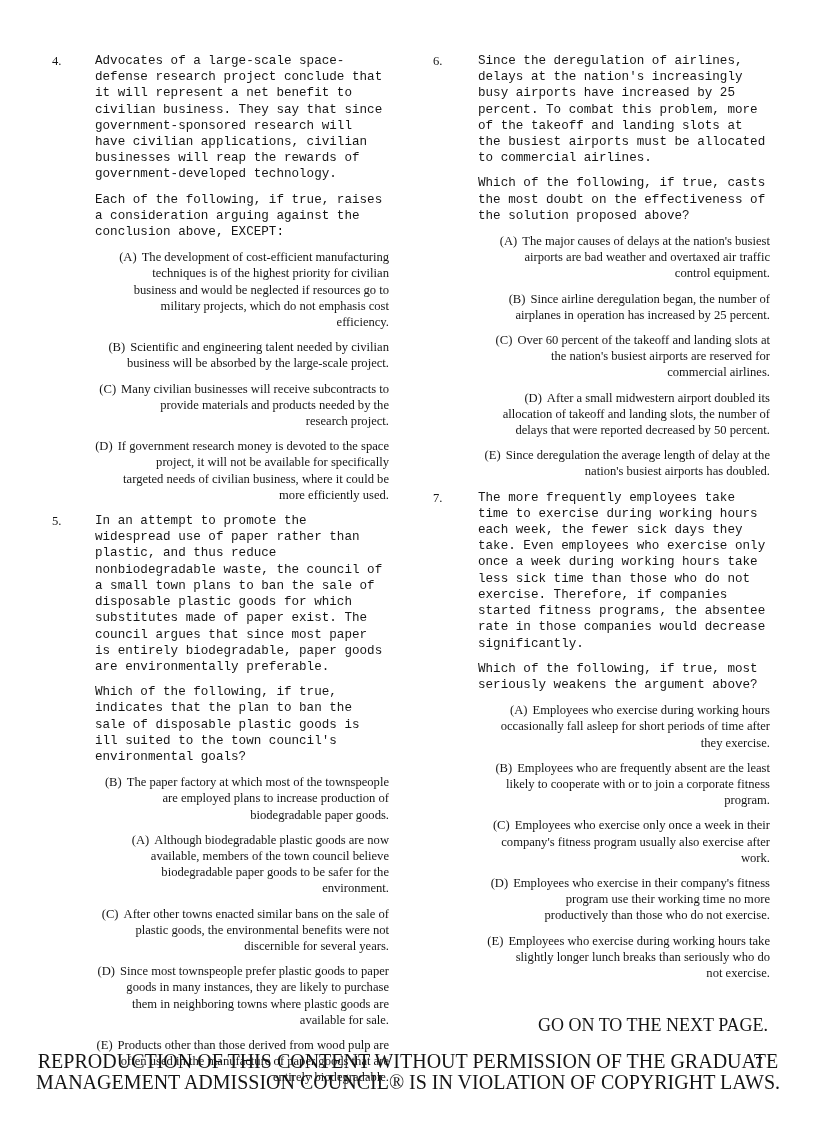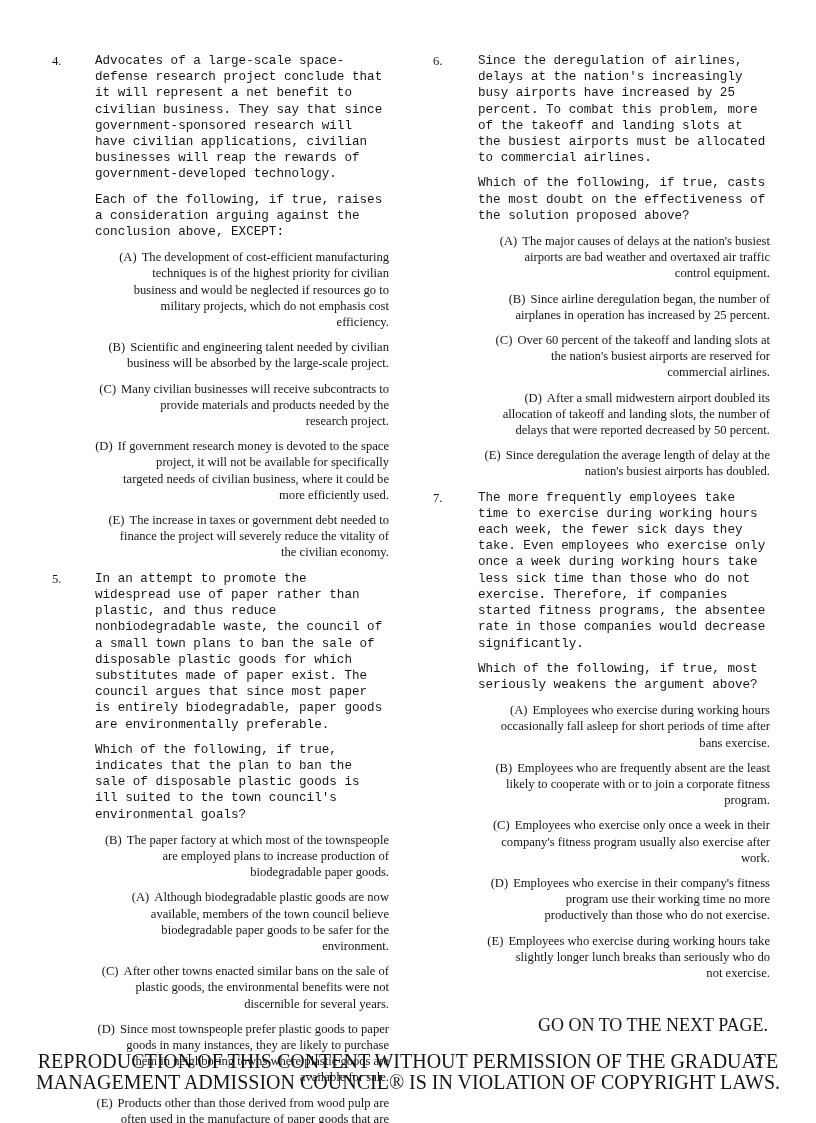--- a/index.html
+++ b/index.html
@@ -63,21 +63,20 @@
 
     <section class="question">
       <div class="q-number">4.</div>
       <div class="q-body">
         <p class="q-stem">Advocates of a large-scale space-defense research project conclude that it will represent a net benefit to civilian business. They say that since government-sponsored research will have civilian applications, civilian businesses will reap the rewards of government-developed technology.</p>
         <p class="q-prompt">Each of the following, if true, raises a consideration arguing against the conclusion above, EXCEPT:</p>
         <div class="option"><span class="opt-label">(A)</span><span class="opt-text">The development of cost-efficient manufacturing techniques is of the highest priority for civilian business and would be neglected if resources go to military projects, which do not emphasis cost efficiency.</span></div>
         <div class="option"><span class="opt-label">(B)</span><span class="opt-text">Scientific and engineering talent needed by civilian business will be absorbed by the large-scale project.</span></div>
         <div class="option"><span class="opt-label">(C)</span><span class="opt-text">Many civilian businesses will receive subcontracts to provide materials and products needed by the research project.</span></div>
         <div class="option"><span class="opt-label">(D)</span><span class="opt-text">If government research money is devoted to the space project, it will not be available for specifically targeted needs of civilian business, where it could be more efficiently used.</span></div>
-        <div class="option"><span class="opt-label">(E)</span><span class="opt-text">The increase in taxes or government debt needed to finance the project will severely reduce the vitality of the civilian economy.</span></div>
       </div>
     </section>
 
     <section class="question">
       <div class="q-number">5.</div>
       <div class="q-body">
         <p class="q-stem">In an attempt to promote the widespread use of paper rather than plastic, and thus reduce nonbiodegradable waste, the council of a small town plans to ban the sale of disposable plastic goods for which substitutes made of paper exist. The council argues that since most paper is entirely biodegradable, paper goods are environmentally preferable.</p>
         <p class="q-prompt">Which of the following, if true, indicates that the plan to ban the sale of disposable plastic goods is ill suited to the town council's environmental goals?</p>
         <div class="option"><span class="opt-label">(B)</span><span class="opt-text">The paper factory at which most of the townspeople are employed plans to increase production of biodegradable paper goods.</span></div>
         <div class="option"><span class="opt-label">(A)</span><span class="opt-text">Although biodegradable plastic goods are now available, members of the town council believe biodegradable paper goods to be safer for the environment.</span></div>
@@ -102,21 +101,21 @@
         <div class="option"><span class="opt-label">(D)</span><span class="opt-text">After a small midwestern airport doubled its allocation of takeoff and landing slots, the number of delays that were reported decreased by 50 percent.</span></div>
         <div class="option"><span class="opt-label">(E)</span><span class="opt-text">Since deregulation the average length of delay at the nation's busiest airports has doubled.</span></div>
       </div>
     </section>
 
     <section class="question">
       <div class="q-number">7.</div>
       <div class="q-body">
         <p class="q-stem">The more frequently employees take time to exercise during working hours each week, the fewer sick days they take. Even employees who exercise only once a week during working hours take less sick time than those who do not exercise. Therefore, if companies started fitness programs, the absentee rate in those companies would decrease significantly.</p>
         <p class="q-prompt">Which of the following, if true, most seriously weakens the argument above?</p>
-        <div class="option"><span class="opt-label">(A)</span><span class="opt-text">Employees who exercise during working hours occasionally fall asleep for short periods of time after bans exercise.</span></div>
+        <div class="option"><span class="opt-label">(A)</span><span class="opt-text">Employees who exercise during working hours occasionally fall asleep for short periods of time after they exercise.</span></div>
         <div class="option"><span class="opt-label">(B)</span><span class="opt-text">Employees who are frequently absent are the least likely to cooperate with or to join a corporate fitness program.</span></div>
         <div class="option"><span class="opt-label">(C)</span><span class="opt-text">Employees who exercise only once a week in their company's fitness program usually also exercise after work.</span></div>
         <div class="option"><span class="opt-label">(D)</span><span class="opt-text">Employees who exercise in their company's fitness program use their working time no more productively than those who do not exercise.</span></div>
         <div class="option"><span class="opt-label">(E)</span><span class="opt-text">Employees who exercise during working hours take slightly longer lunch breaks than seriously who do not exercise.</span></div>
       </div>
     </section>
 
   </div>
 
   <div class="go-on">GO ON TO THE NEXT PAGE.</div>

